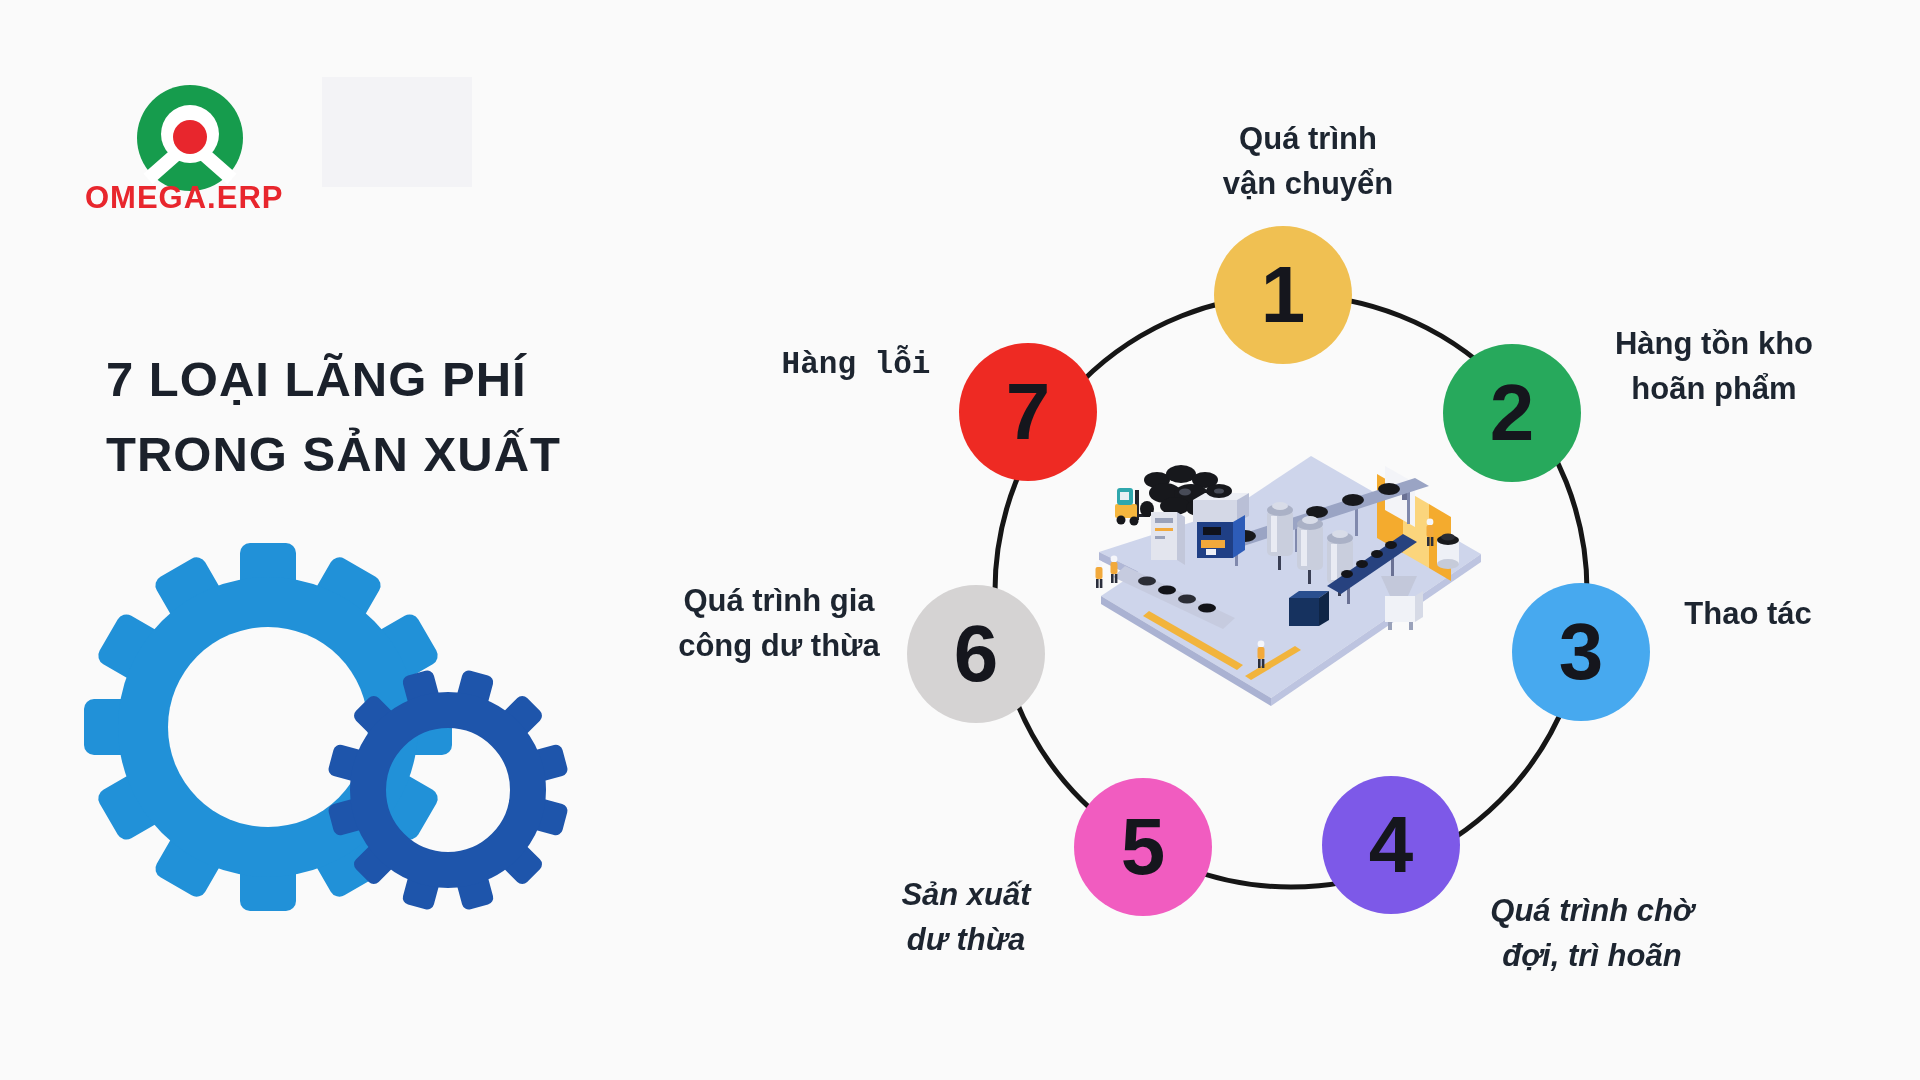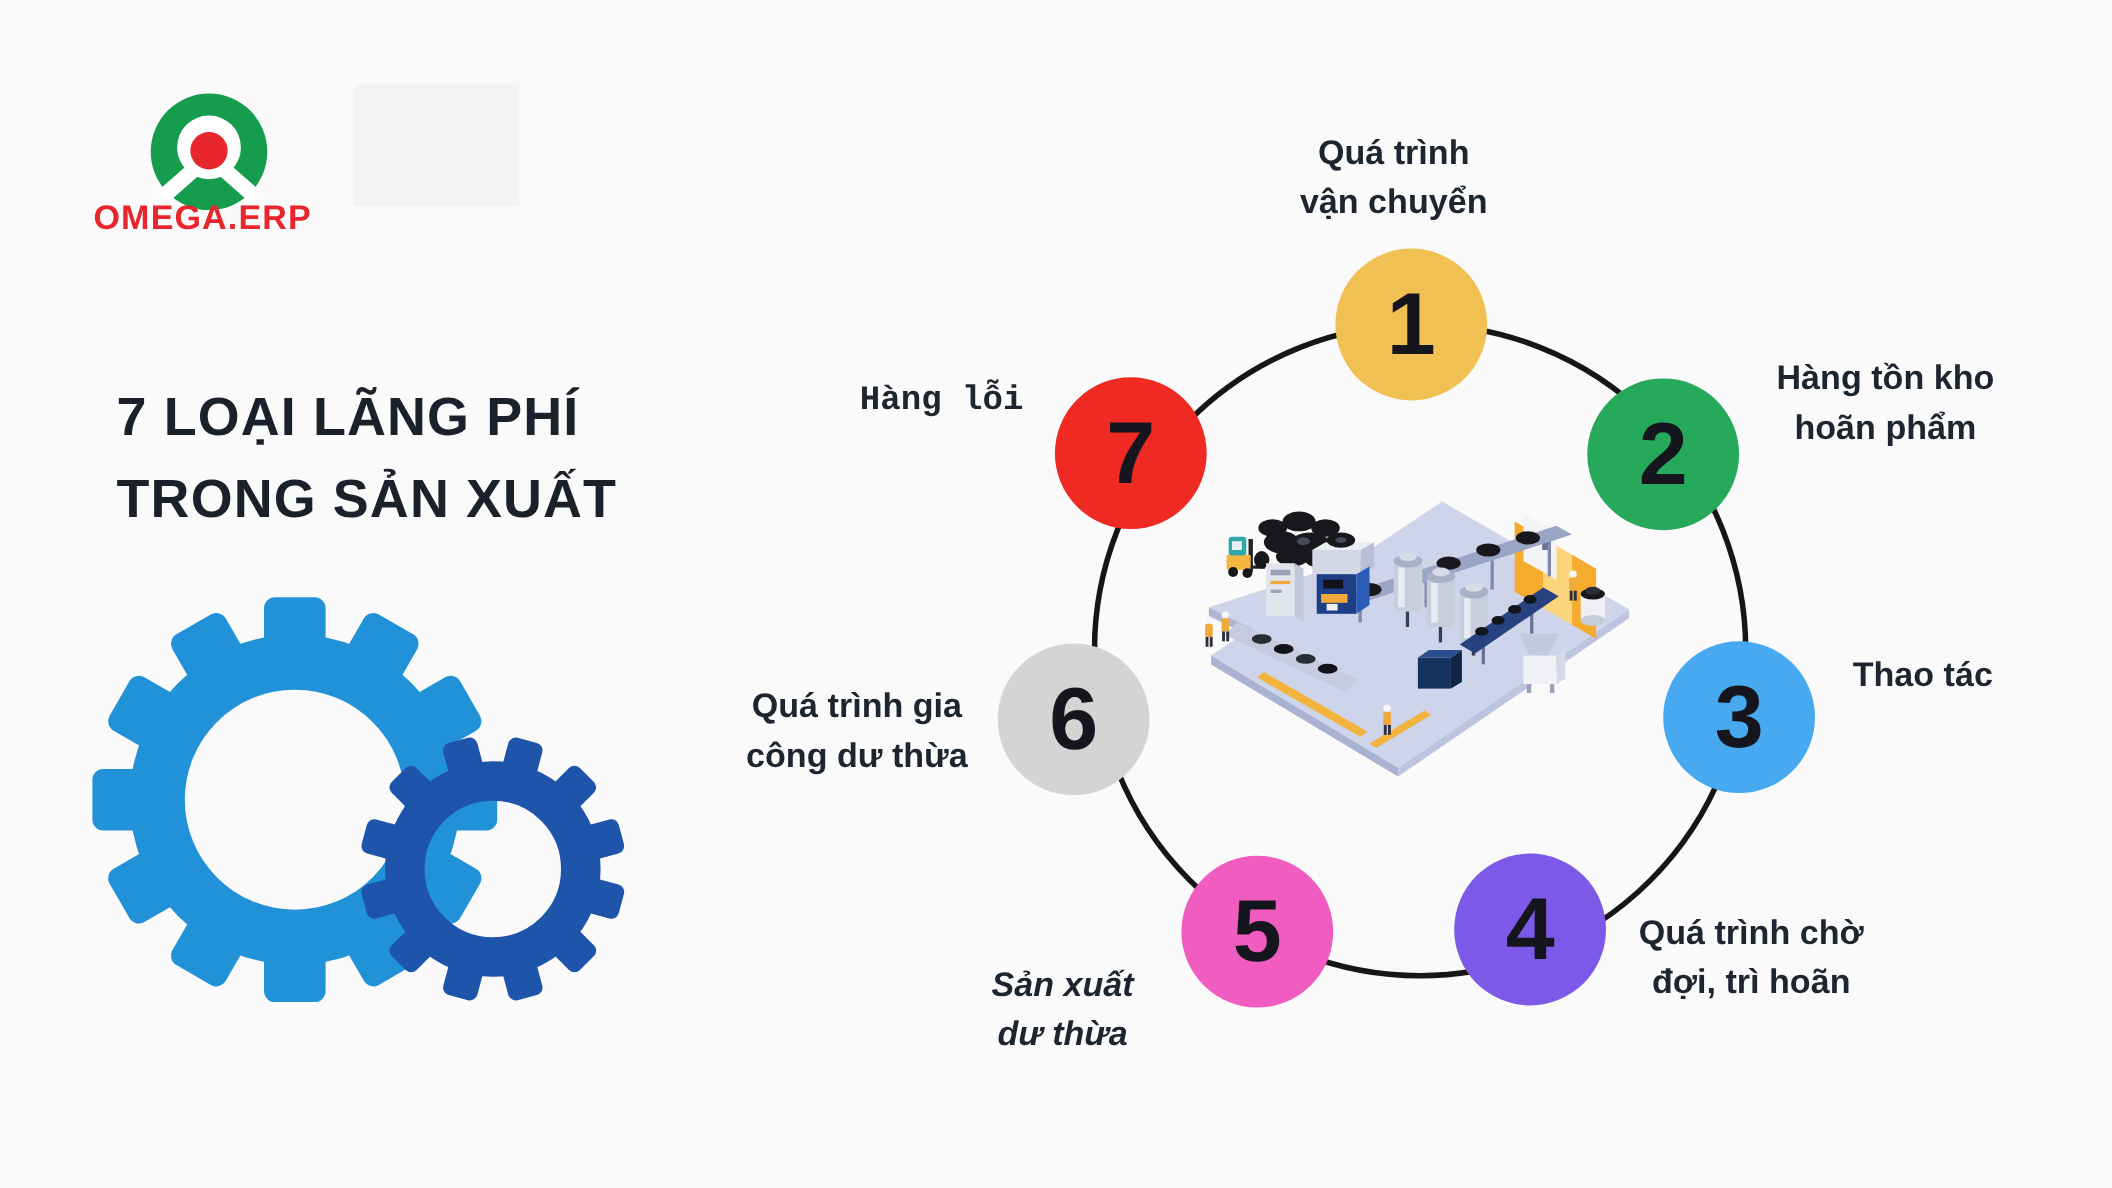--- a/index.html
+++ b/index.html
@@ -21,26 +21,26 @@
   .n1{left:1214px;top:226px;}
   .n2{left:1443px;top:344px;}
   .n3{left:1512px;top:583px;}
   .n4{left:1322px;top:776px;}
   .n5{left:1074px;top:778px;}
   .n6{left:907px; top:585px;}
   .n7{left:959px; top:343px;}
   
   .lbl{transform:translateX(-50%);text-align:center;font-size:31px;line-height:45px;
        font-weight:700;color:#1d2530;white-space:pre-line;}
-  .l1{left:1267px;top:116px;}
+  .l1{left:1308px;top:116px;}
   .l2{left:1714px;top:321px;}
   .l3{left:1748px;top:591px;}
-  .l4{left:1592px;top:825px;}
+  .l4{left:1592px;top:888px;font-style:italic;}
   .l5{left:966px; top:872px;font-style:italic;}
-  .l6{left:779px; top:578px;margin-top:41px;}
+  .l6{left:779px; top:578px;}
   .l7{left:856px; top:342px;font-family:Liberation Mono, monospace;}
 </style>
 </head>
 <body>
 
 <div class="abs patch" style="left:322px;top:77px;width:150px;height:110px;"></div>
 
 <svg class="abs" style="left:130px;top:82px;" width="120" height="115" viewBox="0 0 120 115">
   <circle cx="60" cy="56" r="53" fill="#169c4d"></circle>
   <circle cx="60" cy="52" r="29" fill="#ffffff"></circle>

